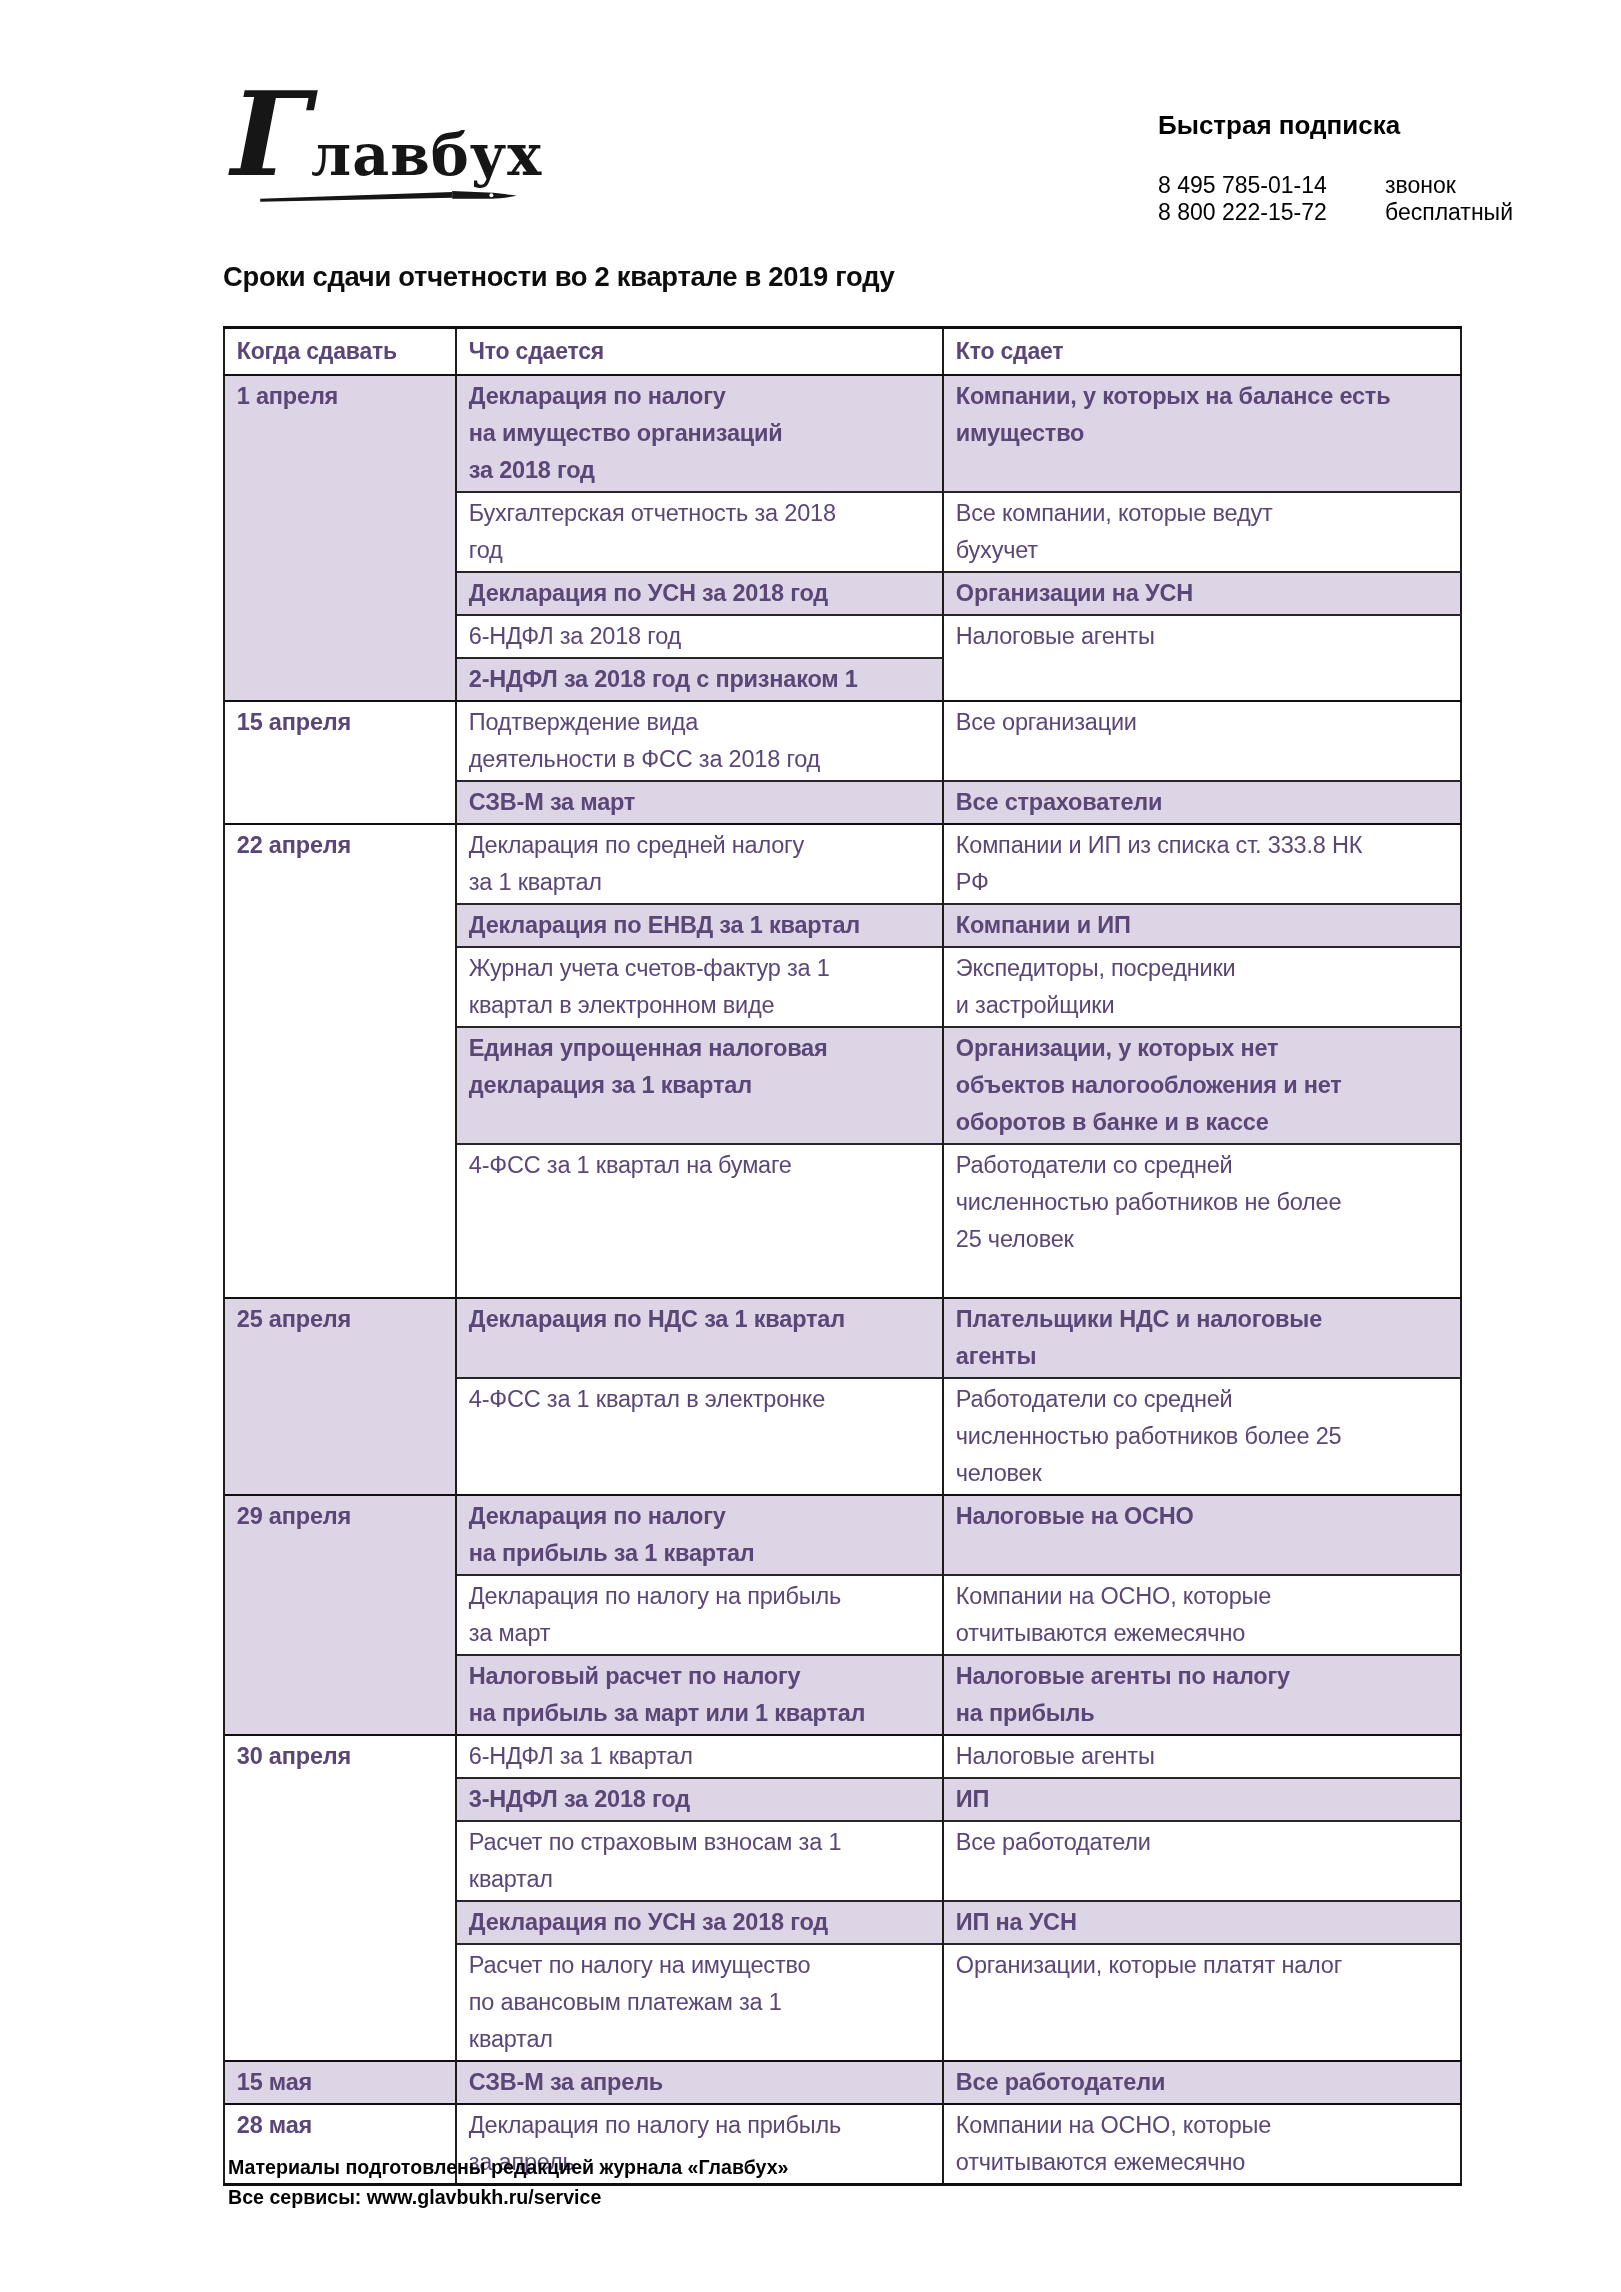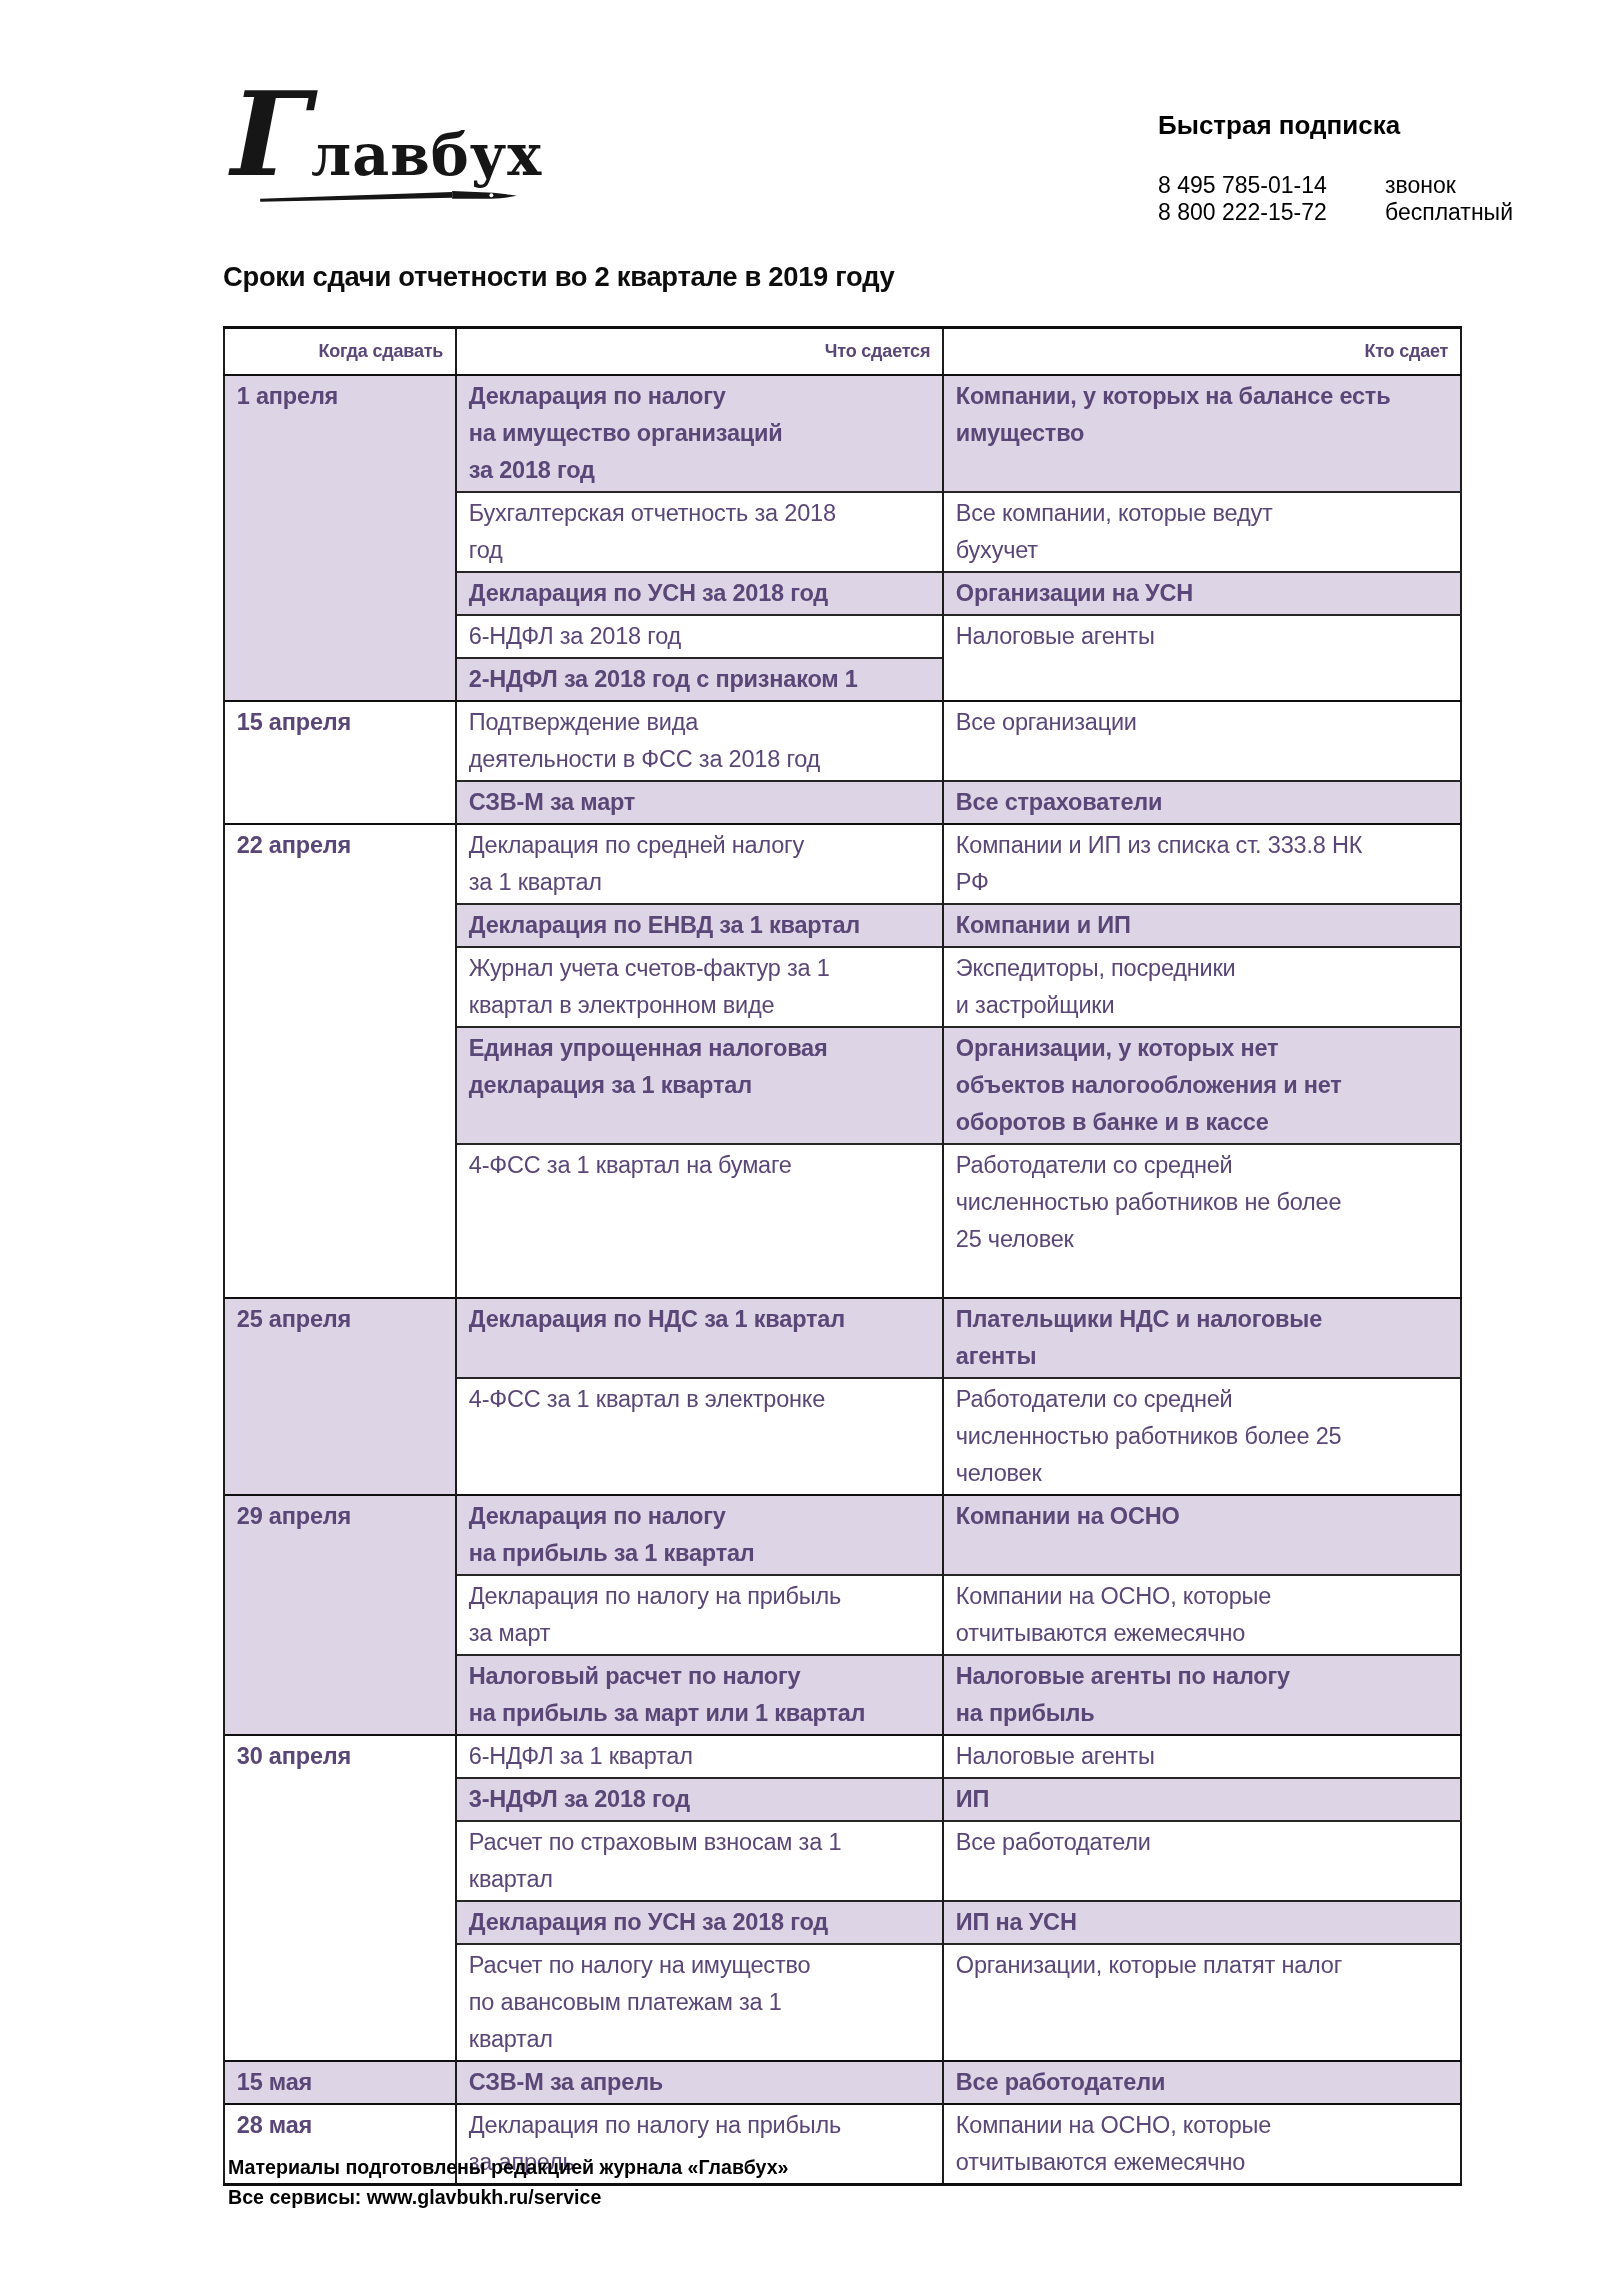--- a/index.html
+++ b/index.html
@@ -48,22 +48,22 @@
     border-collapse:collapse;table-layout:fixed;
     color:#5a4677;
     font-size:23.5px;
     letter-spacing:-0.2px;
   }
   table.deadlines{border:2px solid #1c1c1c;border-top:3.9px solid #0f0f0f;border-bottom:3.9px solid #0f0f0f;}
   col.c-when{width:232px;}
   col.c-what{width:487px;}
   col.c-who{width:518px;}
   th{
-    text-align:right;vertical-align:top;
-    font-weight:700;font-size:18px;
+    text-align:left;vertical-align:top;
+    font-weight:700;font-size:23px;
     padding:4.9px 11.8px;line-height:35px;
     border-bottom:2.9px solid #0f0f0f;
     border-left:2px solid #1c1c1c;
     background:#ffffff;
   }
   td{
     vertical-align:top;
     padding:2px 11.8px;
     line-height:37px;
     border-left:2px solid #1c1c1c;
@@ -257,21 +257,21 @@
             <div class="line">человек</div>
           </td>
         </tr>
         <tr class="group-start">
           <td rowspan="3" class="date-cell shaded">29 апреля</td>
           <td class="what-cell shaded">
             <div class="line">Декларация по налогу</div>
             <div class="line">на прибыль за 1 квартал</div>
           </td>
           <td class="who-cell shaded">
-            <div class="line">Компании на ОСНО</div>
+            <div class="line">Налоговые на ОСНО</div>
           </td>
         </tr>
         <tr>
           <td class="what-cell">
             <div class="line">Декларация по налогу на прибыль</div>
             <div class="line">за март</div>
           </td>
           <td class="who-cell">
             <div class="line">Компании на ОСНО, которые</div>
             <div class="line">отчитываются ежемесячно</div>

